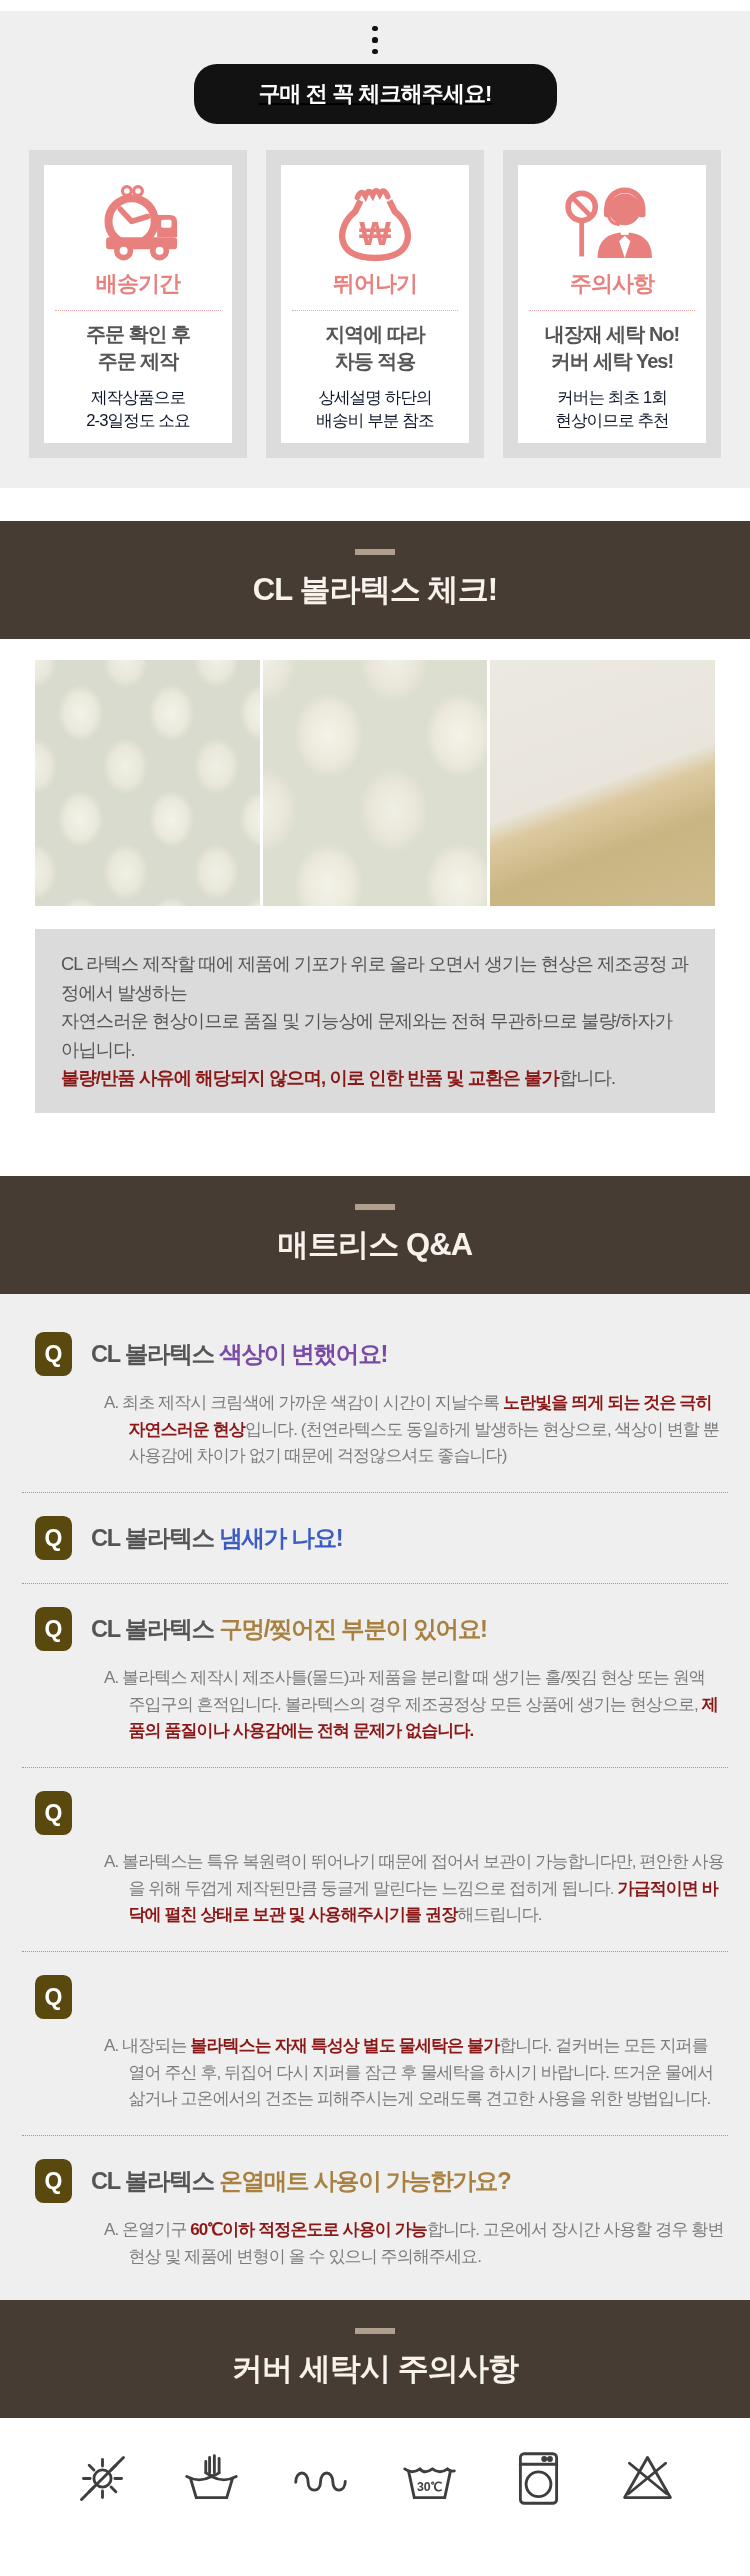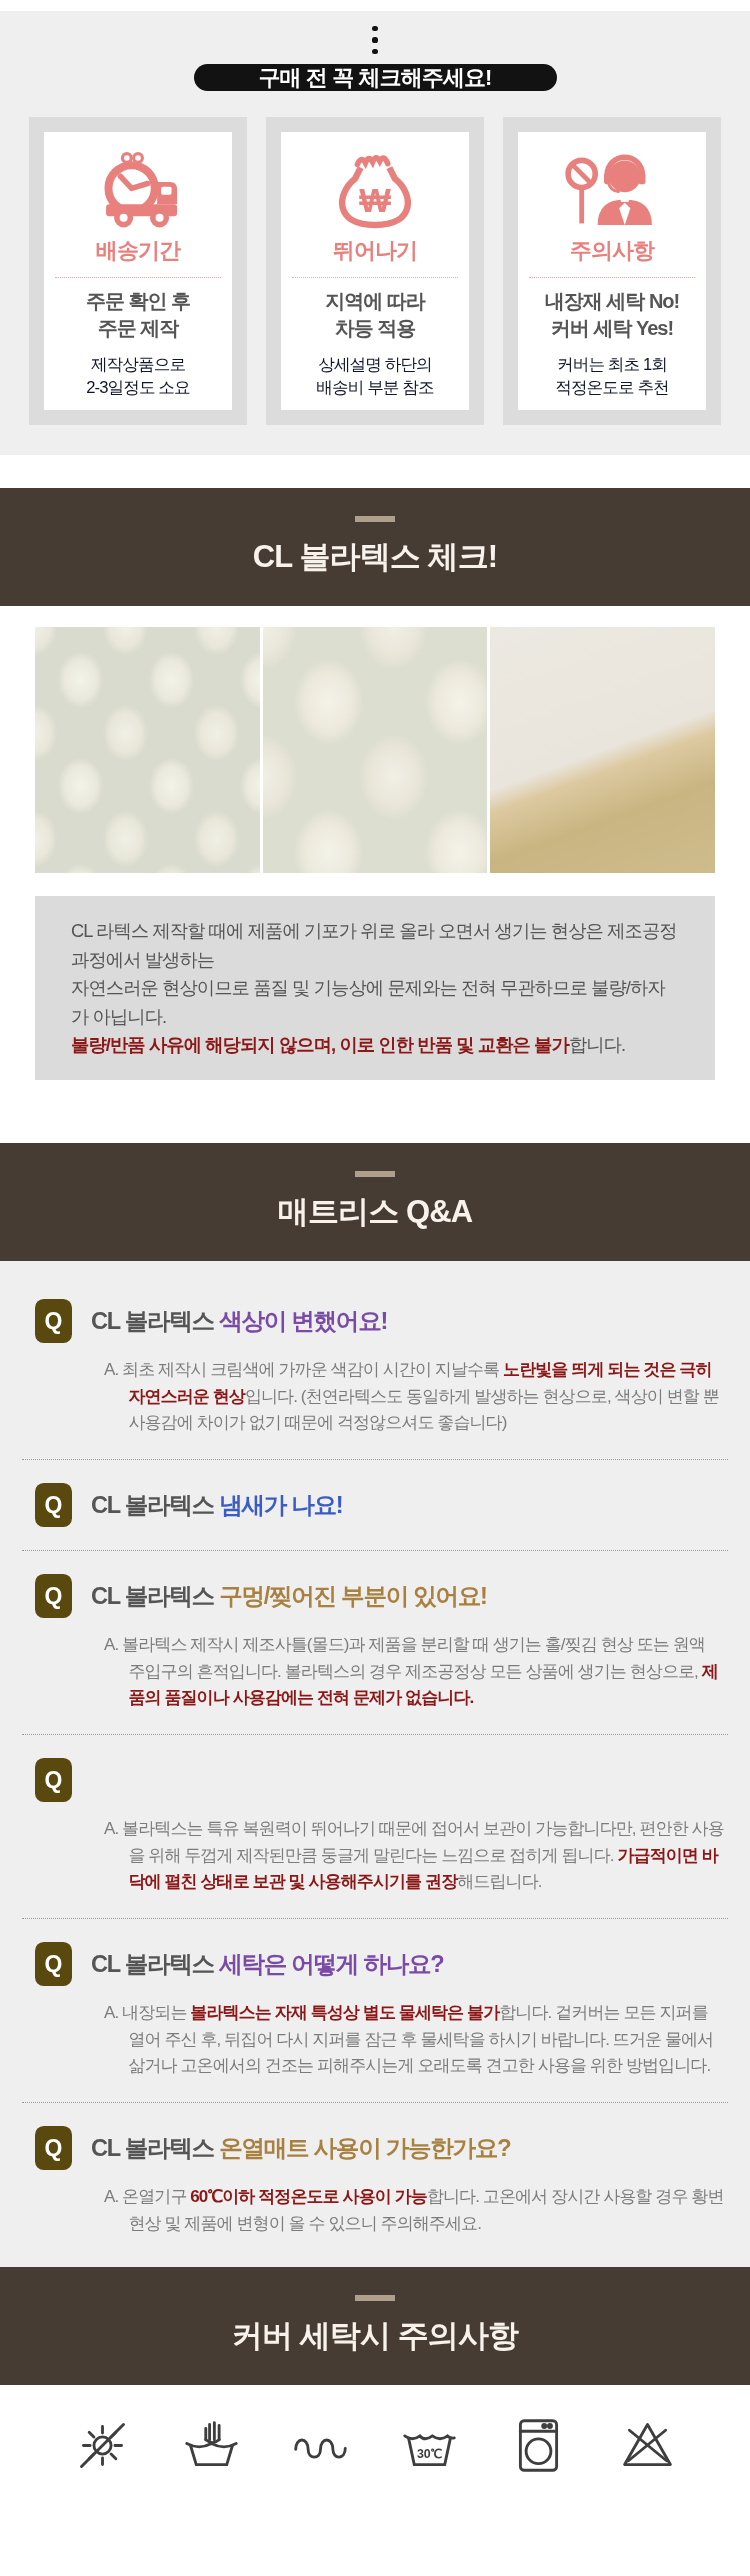--- a/index.html
+++ b/index.html
@@ -11,22 +11,22 @@
   }
   *{margin:0;padding:0;box-sizing:border-box;}
   body{background:#fff;font-family:"Liberation Sans",sans-serif;}
   .wrap{width:750px;margin:0 auto;background:#fff;}
   .top-strip{height:10.5px;background:#fff;}
 
   
   .check-section{background:#efefef;padding:12.2px 0 30px;}
   .dots{display:flex;flex-direction:column;align-items:center;gap:6.1px;padding-top:3.5px;}
   .dots i{width:5.2px;height:5.2px;border-radius:50%;background:#111;display:block;}
-  .pill{width:363px;height:27px;margin:10.5px auto 0;background:var(--banner-black);
-        border-radius:23px;display:flex;align-items:center;justify-content:center;}
+  .pill{width:363px;height:60px;margin:10.5px auto 0;background:var(--banner-black);
+        border-radius:23px;display:flex;align-items:center;justify-content:center;text-decoration:underline;}
   .pill span{color:#fff;font-size:22px;font-weight:bold;letter-spacing:-0.9px;}
   .cards{display:flex;justify-content:center;gap:19px;margin-top:26px;}
   .card{background:#dcdcdc;padding:15px;width:218px;}
   .card-inner{background:#fff;height:278px;display:flex;flex-direction:column;align-items:center;padding:17.5px 7px 17.5px;}
   .card-icon{height:83px;display:flex;align-items:center;justify-content:center;color:var(--accent-pink);}
   .card-title{margin-top:3.5px;font-size:22px;font-weight:bold;color:var(--accent-pink);letter-spacing:-0.9px;}
   .card-divider{width:166px;border-bottom:1.7px dotted #eba9a7;margin-top:10.5px;}
   .card-main{margin-top:10.5px;text-align:center;font-size:20px;font-weight:bold;color:#555;line-height:1.35;letter-spacing:-1px;}
   .card-sub{margin-top:10.5px;text-align:center;font-size:16.6px;color:#0f172a;line-height:1.4;letter-spacing:-0.9px;}
 
@@ -53,21 +53,21 @@
       radial-gradient(ellipse 47px 58px at 50% 50%, #f4f3e9 0%, #ece9dc 50%, rgba(220,222,208,0) 74%),
       radial-gradient(ellipse 47px 58px at 50% 50%, #f1f0e6 0%, #e9e6d9 50%, rgba(220,222,208,0) 74%);
     background-size:131px 150px,131px 150px;
     background-position:0 0,65px 75px;
   }
   .photo-edge{
     background:linear-gradient(160deg,#ece9e2 0%,#e9e5dc 50%,#dcc9a0 57%,#c9b582 72%,#cfbc8d 100%);
   }
 
   
-  .note-box{margin:23px 35px 4px;background:#dbdbdb;padding:21px 36px;}
+  .note-box{margin:23px 35px 4px;background:#dbdbdb;padding:21px 26px;}
   .note-box p{font-size:18.3px;color:#555;line-height:1.55;letter-spacing:-0.9px;}
   .seg-em{font-weight:bold;color:var(--maroon);}
   .band-qna{margin-top:63px;}
 
   
   .qna-list{background:#efefef;padding:38px 22px 30px;}
   .qa-item{padding:0 0 0 13px;}
   .qa-qrow{display:flex;align-items:center;gap:19px;}
   .q-badge{width:37px;height:44px;border-radius:8.7px;background:var(--q-olive);color:#fff;
            font-size:23px;font-weight:bold;display:flex;align-items:center;justify-content:center;flex:0 0 auto;}
@@ -168,21 +168,21 @@
             </svg>
           </div>
           <div class="card-title">주의사항</div>
           <div class="card-divider"></div>
           <div class="card-main">
             <span>내장재 세탁 No!</span><br>
             <span>커버 세탁 Yes!</span>
           </div>
           <div class="card-sub">
             <span>커버는 최초 1회</span><br>
-            <span>적정온도로 추천</span>
+            <span>현상이므로 추천</span>
           </div>
         </div>
       </div>
 
     </div>
   </section>
 
   <div class="gap38"></div>
 
   <section>
@@ -240,23 +240,20 @@
     <div class="qa-item">
       <div class="qa-qrow">
         <div class="q-badge">Q</div>
       </div>
       <p class="qa-answer"><span>A. 볼라텍스는 특유 복원력이 뛰어나기 때문에 접어서 보관이 가능합니다만, 편안한 사용을 위해 두껍게 제작된만큼 둥글게 말린다는 느낌으로 접히게 됩니다. </span><span class="seg-em">가급적이면 바닥에 펼친 상태로 보관 및 사용해주시기를 권장</span><span>해드립니다.</span></p>
     </div>
   <div class="qa-divider"></div>
     <div class="qa-item">
       <div class="qa-qrow">
         <div class="q-badge">Q</div>
-        <div class="qa-question">
-          <span class="q-prefix">CL 볼라텍스 </span><span class="q-highlight" style="color: rgb(122, 75, 166);">세탁은 어떻게 하나요?</span>
-        </div>
       </div>
       <p class="qa-answer"><span>A. 내장되는 </span><span class="seg-em">볼라텍스는 자재 특성상 별도 물세탁은 불가</span><span>합니다. 겉커버는 모든 지퍼를 열어 주신 후, 뒤집어 다시 지퍼를 잠근 후 물세탁을 하시기 바랍니다. 뜨거운 물에서 삶거나 고온에서의 건조는 피해주시는게 오래도록 견고한 사용을 위한 방법입니다.</span></p>
     </div>
   <div class="qa-divider"></div>
     <div class="qa-item">
       <div class="qa-qrow">
         <div class="q-badge">Q</div>
         <div class="qa-question">
           <span class="q-prefix">CL 볼라텍스 </span><span class="q-highlight" style="color: rgb(168, 128, 63);">온열매트 사용이 가능한가요?</span>
         </div>

